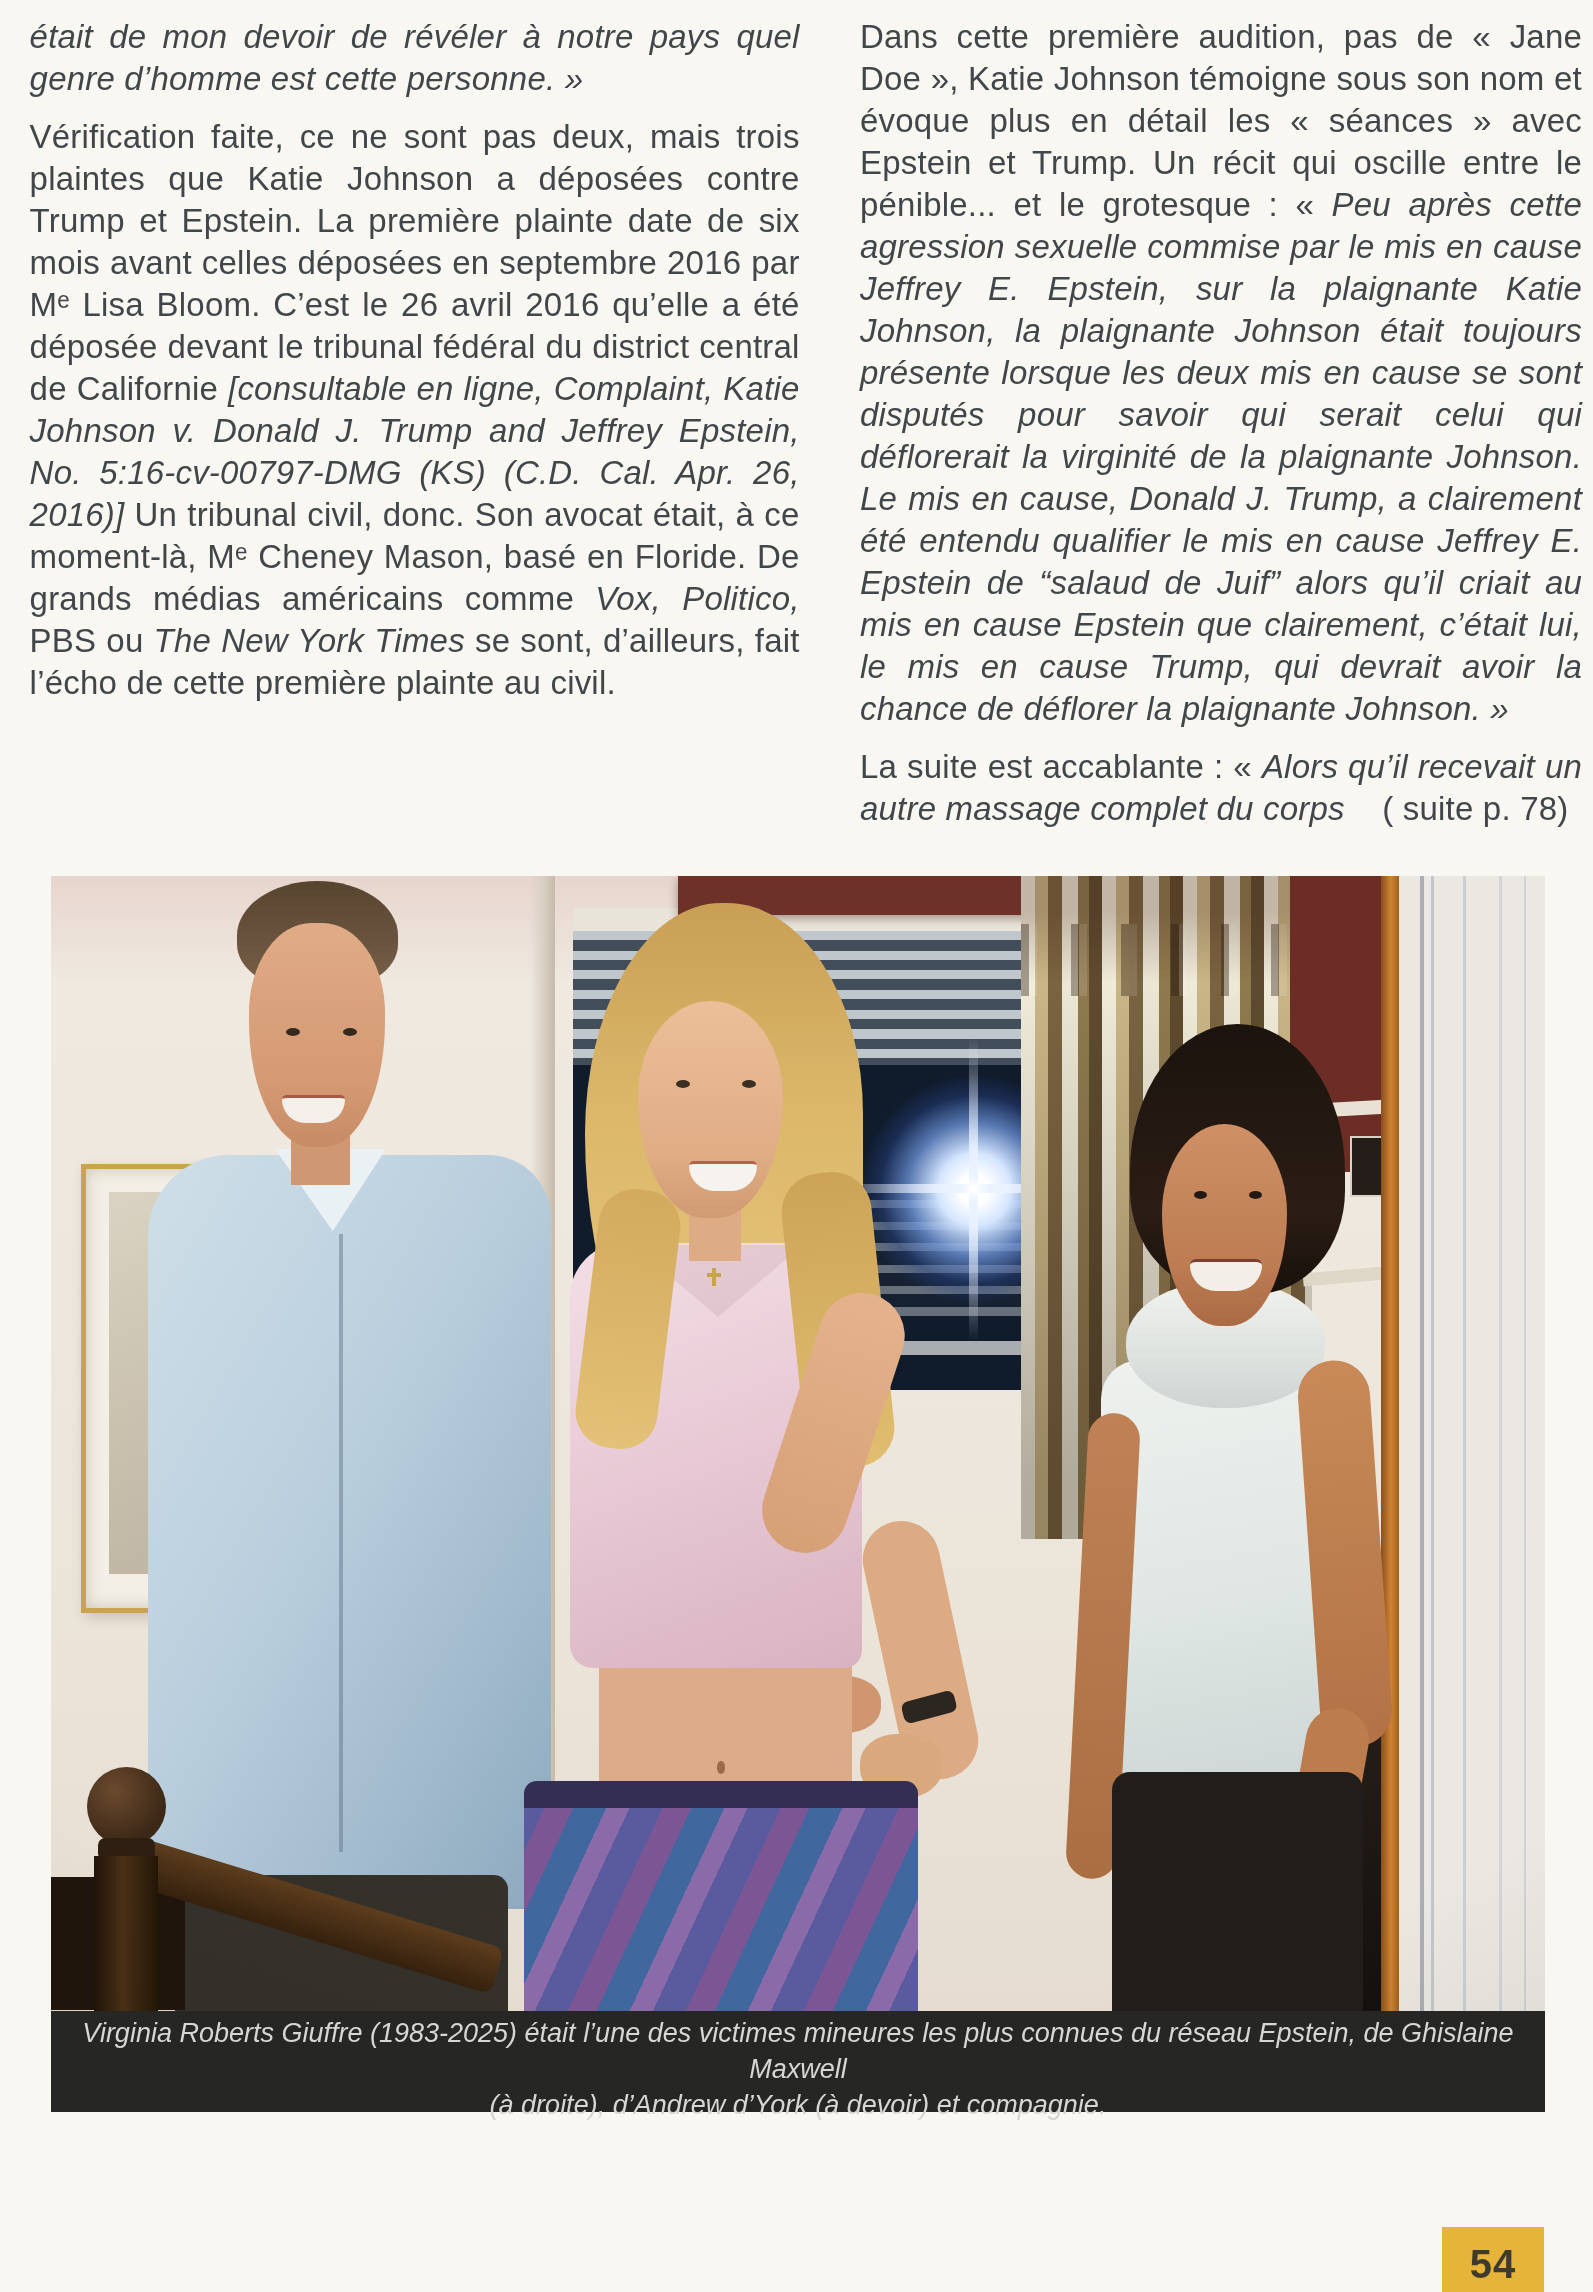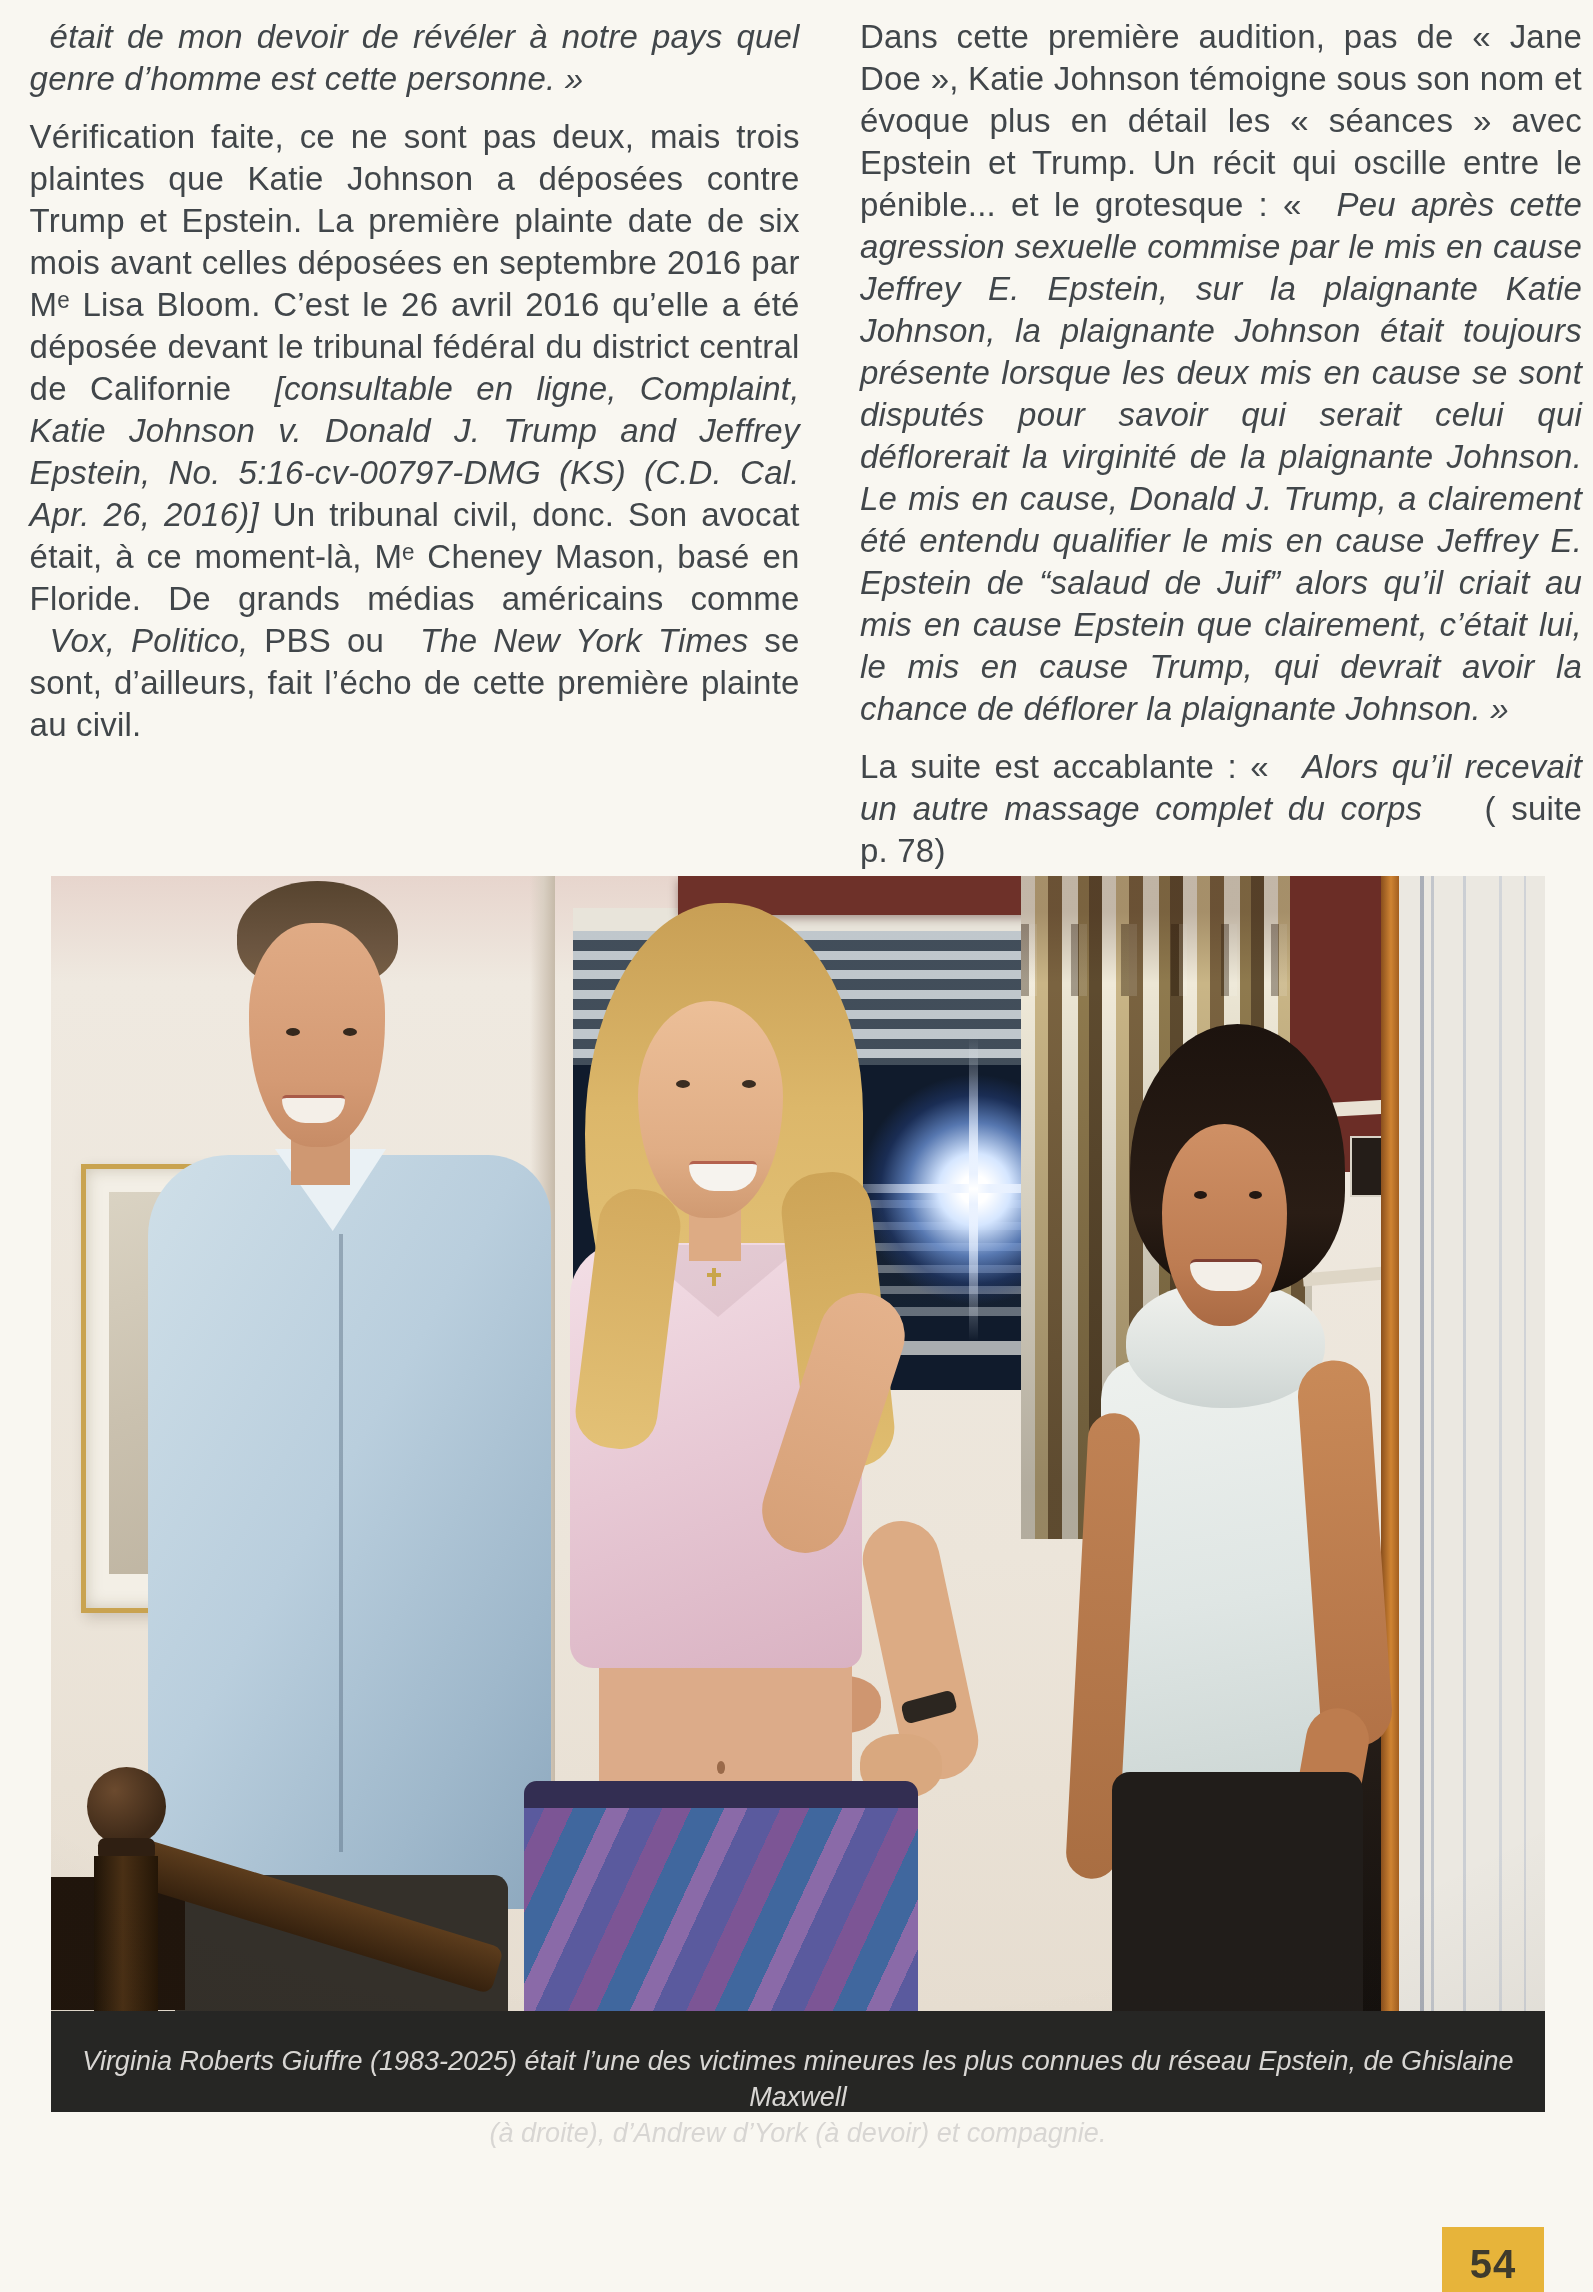--- a/index.html
+++ b/index.html
@@ -4,21 +4,21 @@
 <style>
   html,body{margin:0;padding:0;background:#e8e6e0;}
   .page{position:relative;width:1593px;height:2293px;background:#f9f7f1;overflow:hidden;
         font-family:"Liberation Sans","DejaVu Sans",sans-serif;color:#3e4341;}
   
   .col{position:absolute;top:16px;font-size:33px;line-height:42px;text-align:justify;
        letter-spacing:0.2px;color:#41464a;}
   .col-left{left:29.6px;width:770px;}
   .col-right{left:860px;width:722px;}
   .col p{margin:0 0 16px 0;}
-  .it{font-style:italic;margin-left:20px;}
+  .it{font-style:italic;}
   
   .photo{position:absolute;left:51px;top:876px;width:1494px;height:1135px;overflow:hidden;
          background:linear-gradient(180deg,#e7d5cd 0px,#efe9e0 107px,#ece5da 60%,#e6ddd0 100%);}
   .photo *{position:absolute;}
   .door-edge{left:479px;top:0;width:25px;height:100%;
              background:linear-gradient(90deg,rgba(0,0,0,0) 0%,#d9cfc2 55%,#c6baa9 100%);}
   .picture-frame{left:29.6px;top:288px;width:157px;height:439px;background:#f3efe6;
                  border:5.4px solid #c9a350;box-shadow:inset 0 0 16px rgba(90,70,30,.25),3.6px 5.4px 12.5px rgba(60,45,20,.18);}
   .picture-art{left:23px;top:23px;width:99px;height:382px;
                background:linear-gradient(160deg,#dad3c3,#cac1af 55%,#bfb5a2);}
@@ -130,21 +130,21 @@
       background:radial-gradient(circle at 35% 30%,#6b4a2e,#3c2817 70%);}
   .b-collar{left:47px;top:962px;width:57px;height:23px;border-radius:7.2px;background:#2f1f12;}
   .b-post{left:43px;top:980px;width:64px;height:155px;
       background:linear-gradient(90deg,#1f1408,#4a3015 45%,#241607);}
   .b-rail{left:85px;top:960px;width:385px;height:48px;border-radius:10.7px;transform:rotate(17deg);
       transform-origin:left top;background:linear-gradient(180deg,#5d3d1d,#35210e);}
   .photo-tone{left:0;top:0;width:100%;height:100%;pointer-events:none;
       background:radial-gradient(120% 100% at 50% 40%,rgba(0,0,0,0) 60%,rgba(40,30,20,.14));}
   
   .caption-band{position:absolute;left:51px;top:2011px;width:1494px;height:101px;background:#262624;
-      text-align:center;color:#d8d6d3;font-style:italic;font-size:27px;line-height:36px;padding-top:32px;
+      text-align:center;color:#d8d6d3;font-style:italic;font-size:27px;line-height:36px;padding-top:4px;
       box-sizing:border-box;}
   
   .page-number{position:absolute;left:1442px;top:2227px;width:102px;height:65px;background:#e7b43a;
       display:flex;align-items:center;justify-content:center;font-weight:bold;font-size:40px;color:#3f3b2c;
       padding-top:9px;box-sizing:border-box;letter-spacing:0.9px;}
 </style>
 </head>
 <body>
 
 <div class="page">

